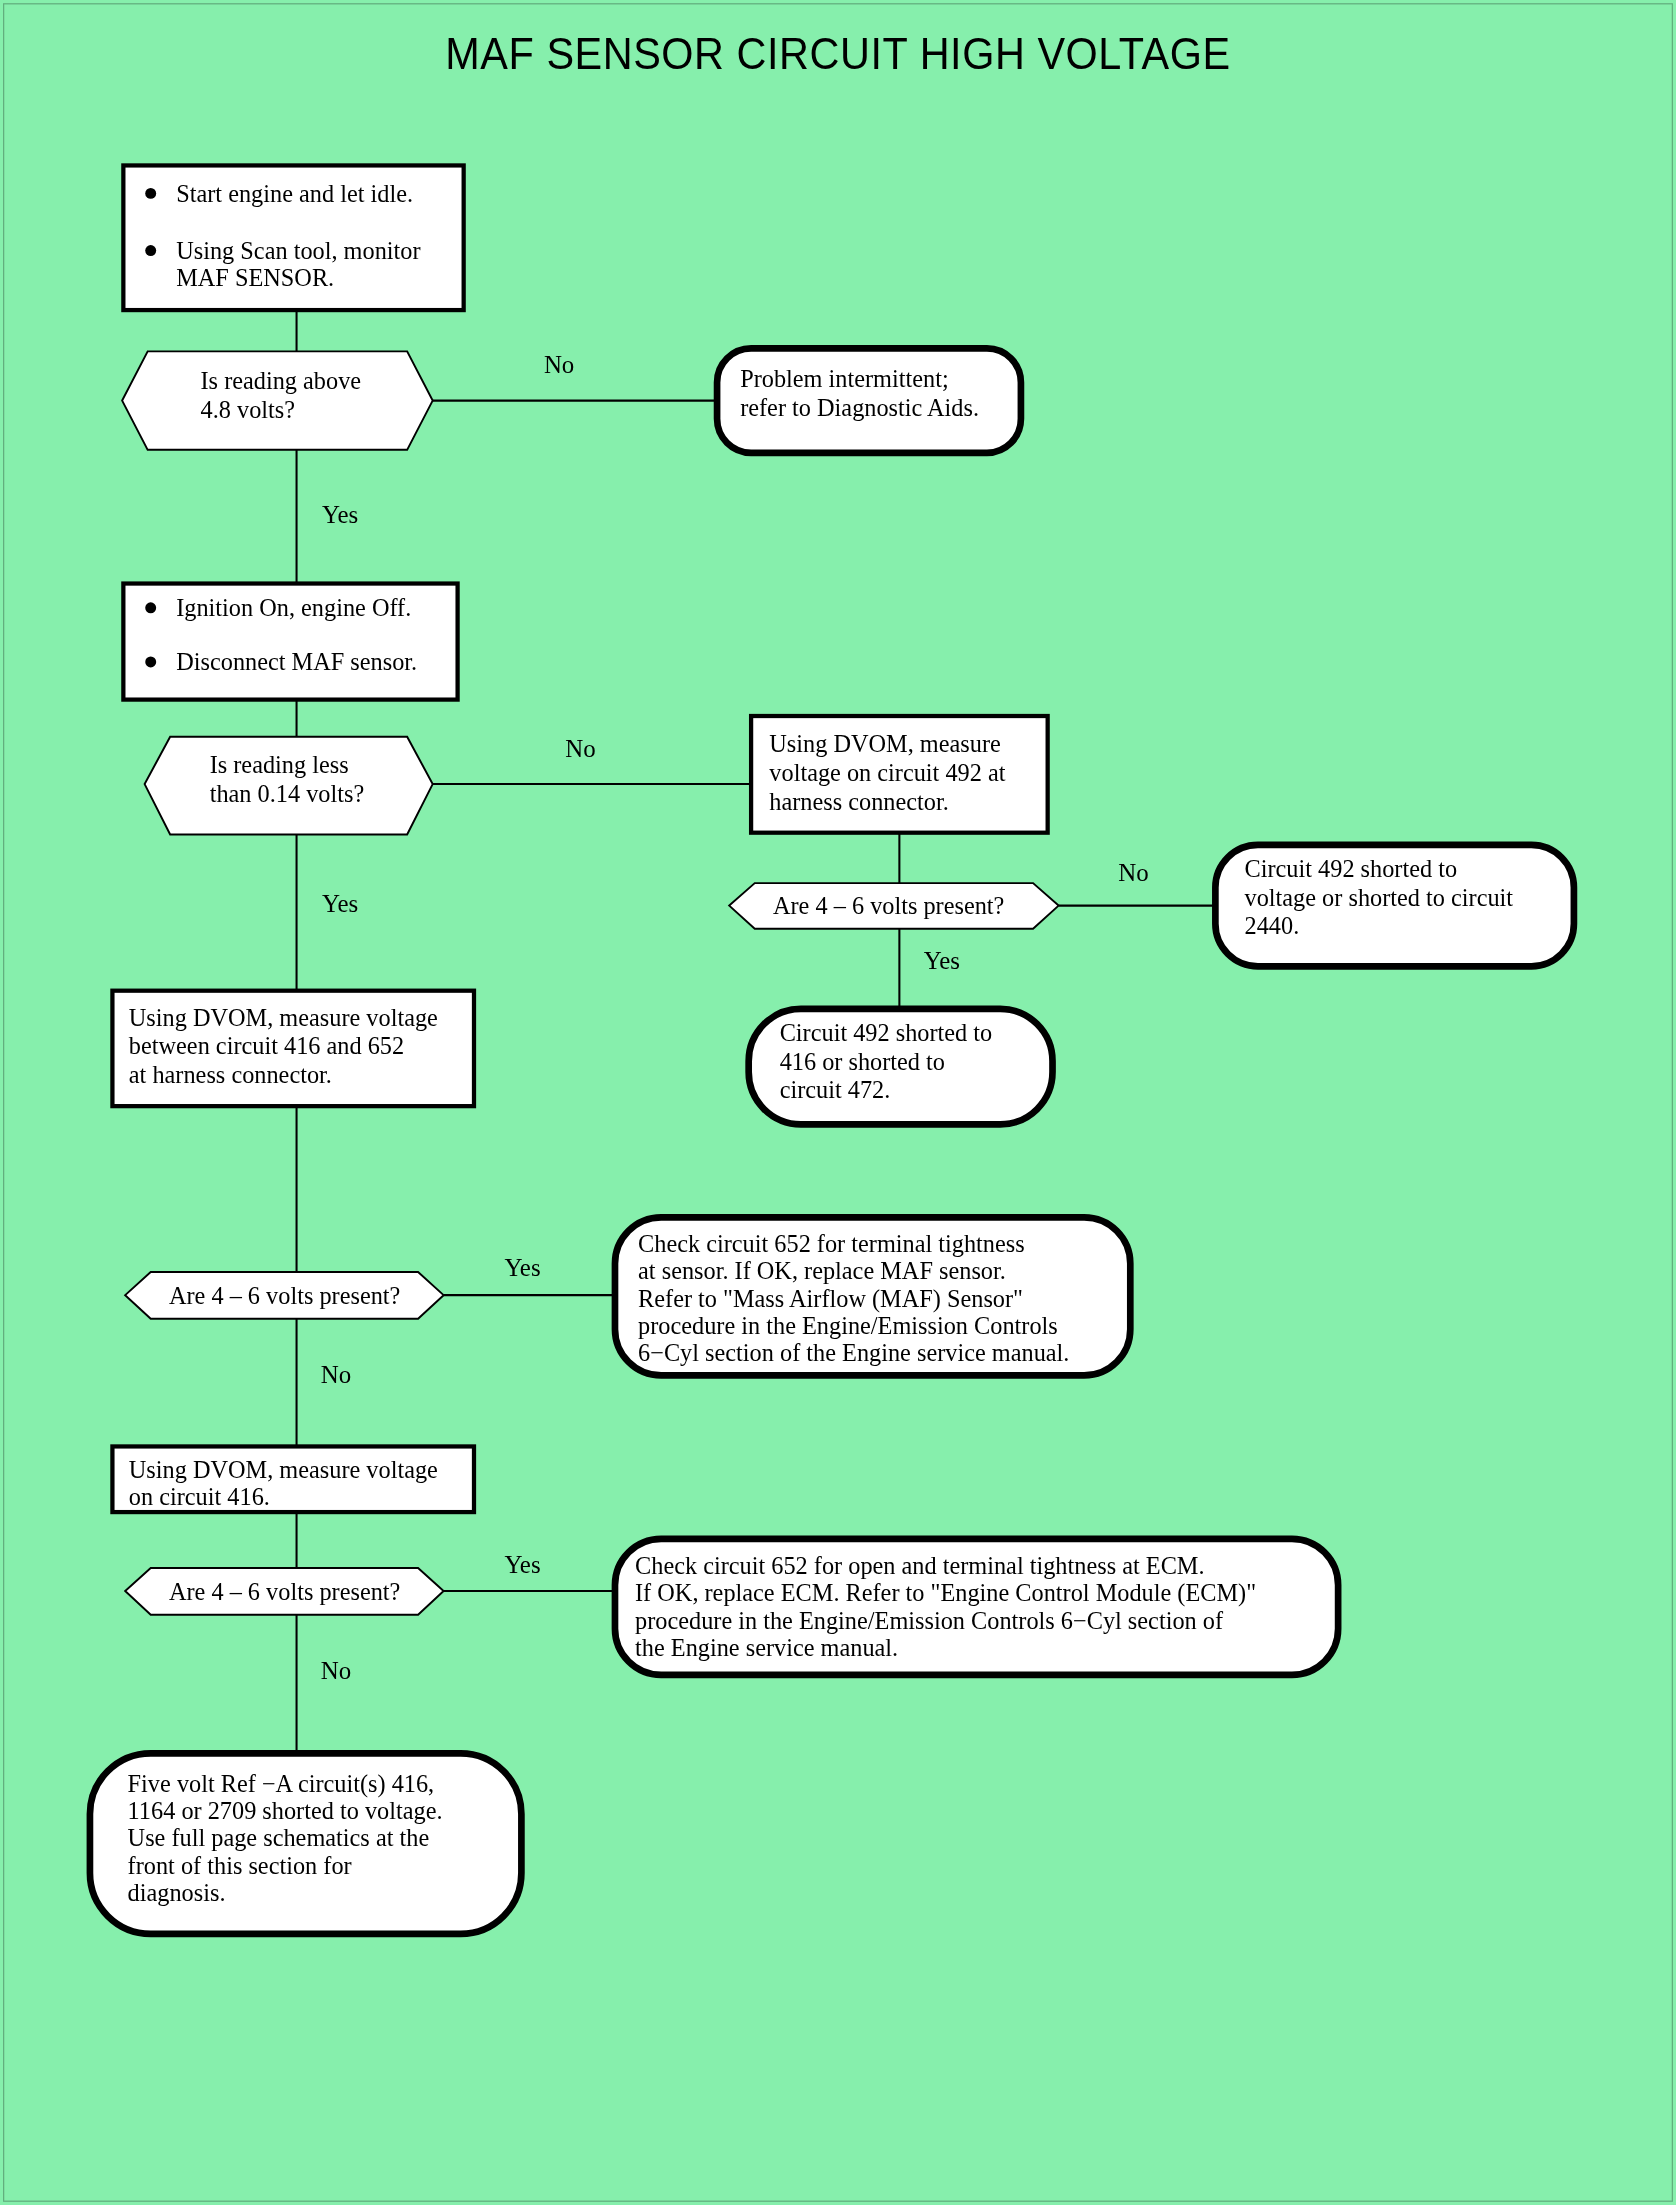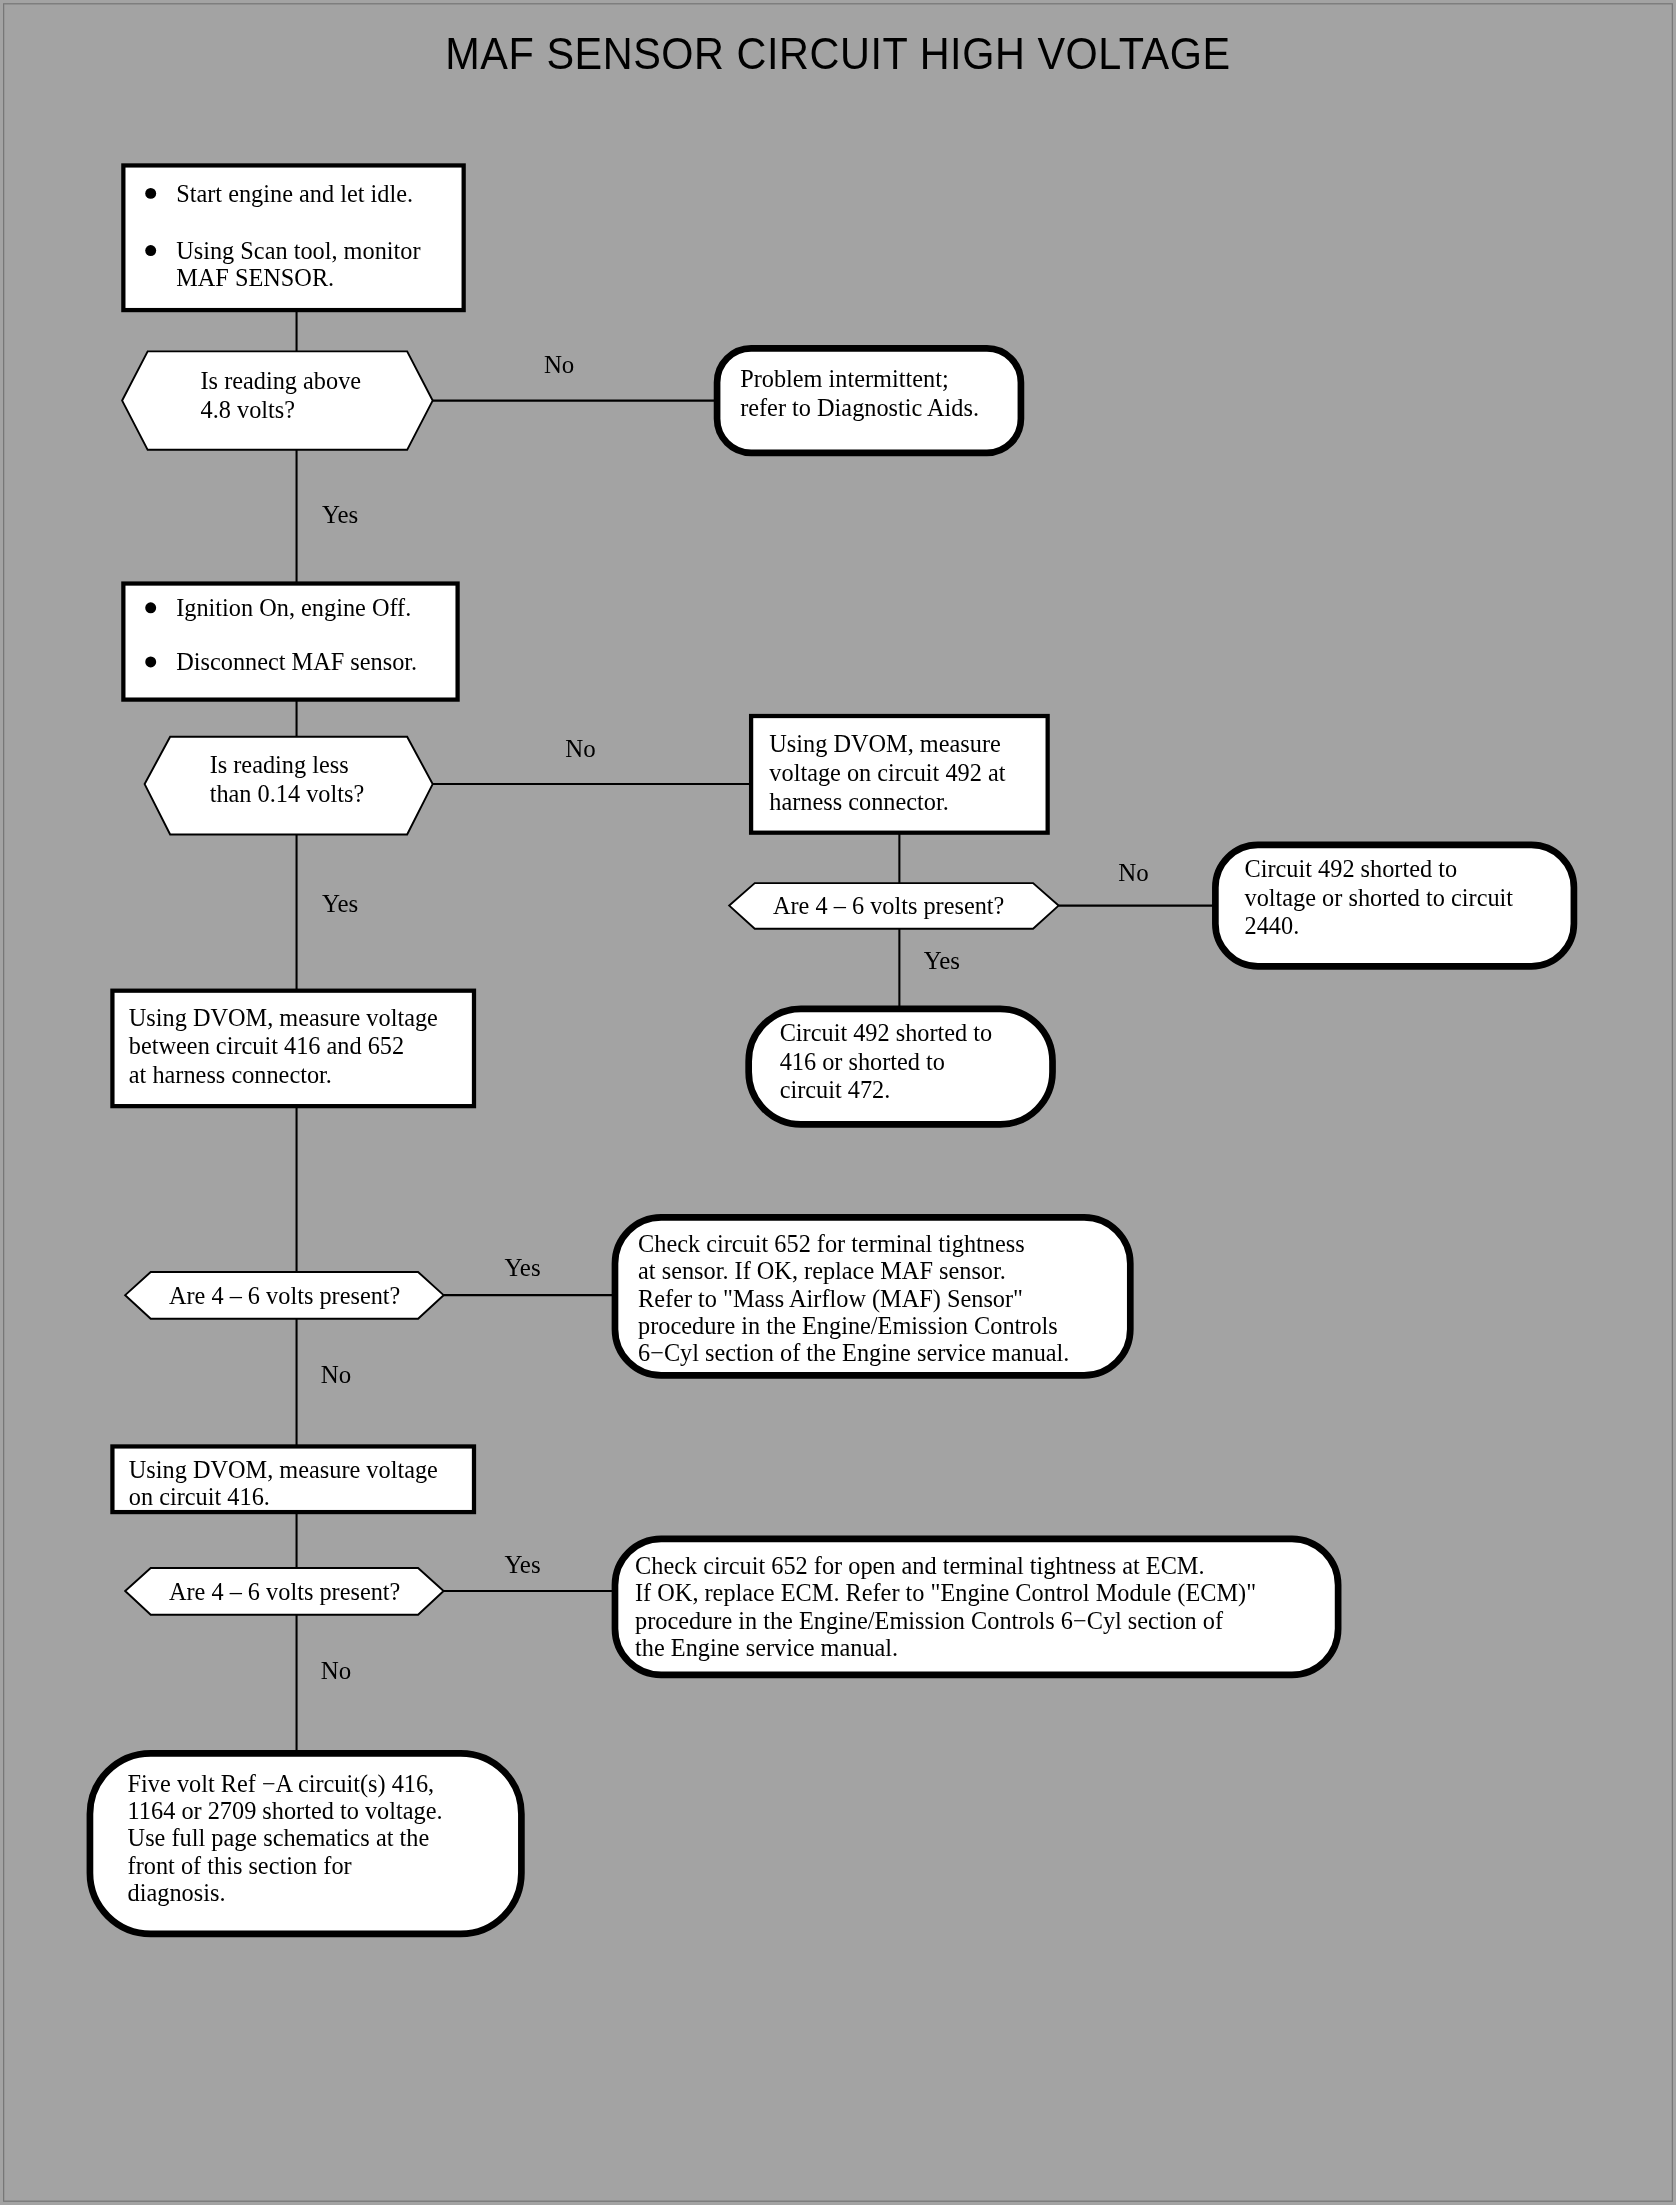--- a/index.html
+++ b/index.html
@@ -4,21 +4,21 @@
 <style>
   html, body {
     margin: 0;
     padding: 0;
     background: #ffffff;
   }
   #page {
     position: relative;
     width: 1676px;
     height: 2205px;
-    background: #a3a3a3;
+    background: #86efac;
     overflow: hidden;
     font-family: "Liberation Serif", "DejaVu Serif", serif;
   }
   #page-title {
     position: absolute;
     top: 28px;
     left: 0;
     width: 1676px;
     text-align: center;
     font-family: "Liberation Sans", "DejaVu Sans", sans-serif;

